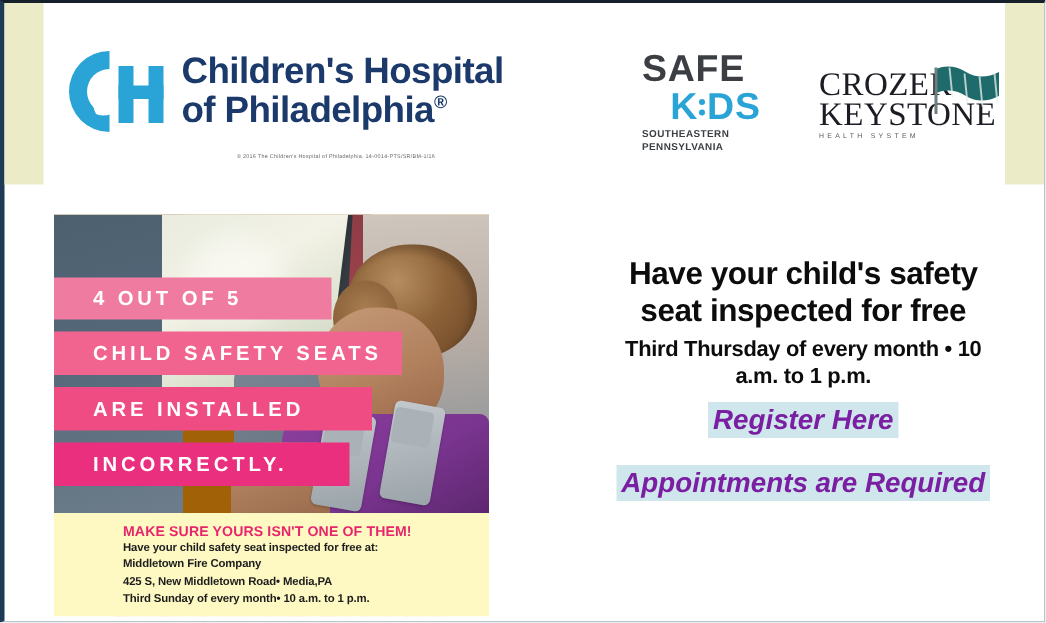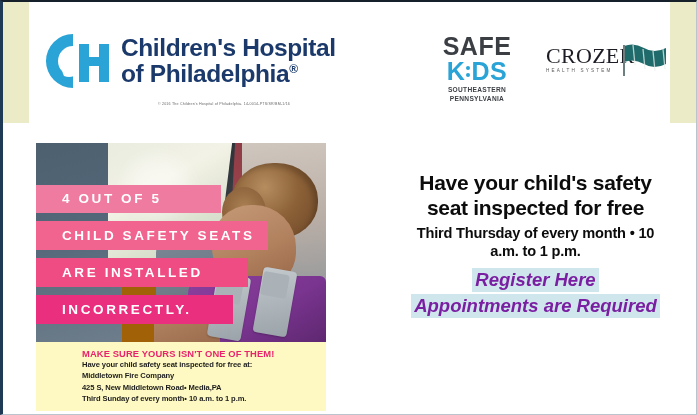--- a/index.html
+++ b/index.html
@@ -29,21 +29,21 @@
   .chop-logo{position:absolute;left:36px;top:28px;display:flex;align-items:center;}
   .chop-mark{position:relative;width:72px;height:62px;flex:0 0 auto;}
   .chop-word{margin-left:10px;color:#1b3a6b;font-weight:bold;font-size:24.5px;
     line-height:1.08;letter-spacing:-0.4px;}
   .chop-word .reg{font-size:12px;vertical-align:super;}
   .chop-legal{position:absolute;left:116px;top:100px;width:210px;text-align:center;
     font-size:3.6px;color:#4a4a4a;letter-spacing:.2px;white-space:nowrap;
     filter:blur(.35px);opacity:.85;}
 
   
-  .safekids{position:absolute;left:425px;top:33px;width:98px;text-align:center;}
+  .safekids{position:absolute;left:425px;top:33px;width:98px;text-align:left;}
   .sk-safe{font-size:25px;font-weight:bold;color:#3b3f44;letter-spacing:.5px;line-height:.95;}
   .sk-kids{font-size:25px;font-weight:bold;color:#2aa3d6;letter-spacing:.5px;line-height:1.0;
     display:flex;justify-content:center;align-items:center;}
   .sk-kids .dots{display:inline-flex;flex-direction:column;justify-content:center;
     gap:3px;margin:0 1px;}
   .sk-kids .dots i{display:block;width:4px;height:4px;border-radius:50%;background:#2aa3d6;}
   .sk-sub{font-size:6.6px;font-weight:bold;color:#3b3f44;letter-spacing:.3px;
     line-height:1.35;margin-top:2px;}
 
   
@@ -120,21 +120,21 @@
 
   
   .right{position:absolute;left:385px;top:168px;width:295px;text-align:center;}
   .head-big{font-size:21px;font-weight:bold;color:#0c0c0c;line-height:1.21;
     letter-spacing:-.3px;}
   .head-sub{font-size:14.6px;font-weight:bold;color:#0c0c0c;line-height:1.22;
     margin-top:4px;letter-spacing:-.2px;}
   .reg-wrap{margin-top:8px;line-height:1.18;}
   .reg-line{display:inline-block;background:#cfe7ec;color:#7b1fa2;font-weight:bold;
     font-style:italic;font-size:18.5px;padding:1px 3px;}
-  .reg-line.l2{font-size:18.5px;margin-top:2px;}
+  .reg-line.l2{font-size:18.5px;margin-top:18px;}
 </style>
 </head>
 <body>
 
 <div id="page">
 
   <div class="cream-band cream-left"></div>
   <div class="cream-band cream-right"></div>
 
   <div class="header">
@@ -174,20 +174,21 @@
     </div>
 
     <div class="crozer">
       <svg class="cz-flag" viewBox="0 0 52 34" aria-hidden="true">
         <path d="M4 4 q10 -4 20 2 q10 6 22 0 l0 16 q-12 6 -22 0 q-10 -6 -20 -2 Z" fill="#1f6b6b"></path>
         <path d="M13 3 l2 20 M23 7 l2 20 M33 9 l2 20 M43 7 l2 20" stroke="#e8f0ef" stroke-width="1.3" fill="none" opacity=".75"></path>
         <rect x="3" y="3" width="2" height="31" fill="#6d7f7f"></rect>
       </svg>
       <div class="cz-word">
         <div class="cz-crozer">CROZER</div>
+        <div class="cz-key">KEYSTONE</div>
       </div>
       <div class="cz-sub">HEALTH SYSTEM</div>
     </div>
   </div>
 
   <div class="flyer">
 
     <div class="photo">
       <div class="ph-pillar"></div>
       <div class="ph-window"></div>

